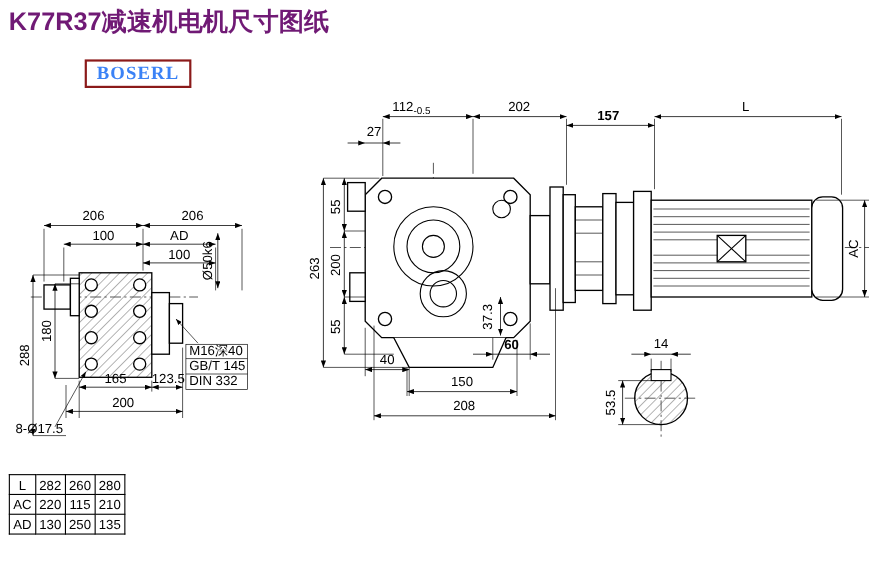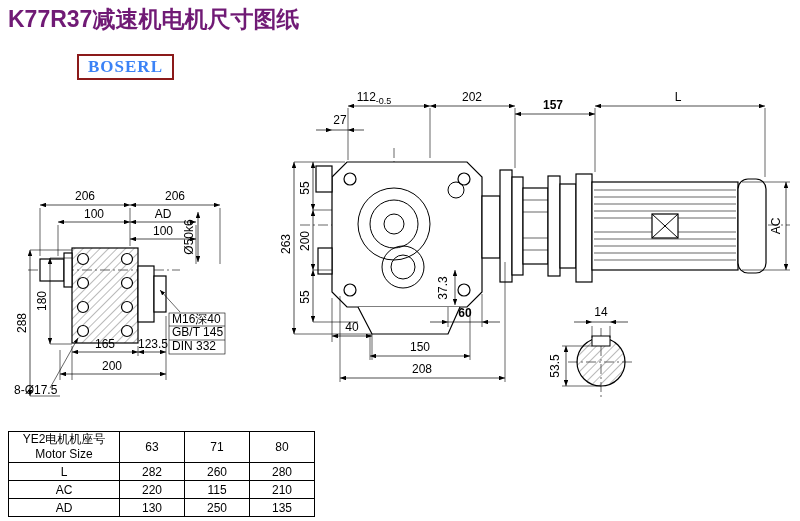--- a/index.html
+++ b/index.html
@@ -238,29 +238,20 @@
     <text x="601" y="316" text-anchor="middle">14</text>
     <line class="thin" x1="562" y1="346" x2="592" y2="346"></line>
     <line class="thin" x1="562" y1="386" x2="601" y2="386"></line>
     <line class="dim" x1="566" y1="346" x2="566" y2="386" marker-start="url(#arr)" marker-end="url(#arr)"></line>
     <text transform="translate(559,366) rotate(-90)" text-anchor="middle">53.5</text>
   </g>
 </svg>
 
 <table class="spec-table">
   <tbody>
-      <tr>
-    <td class="hdr">
-      <div>YE2电机机座号</div>
-      <div>Motor Size</div>
-    </td>
-    <td class="val">63</td>
-    <td class="val">71</td>
-    <td class="val">80</td>
-  </tr>
   <tr>
     <td>L</td>
     <td>282</td>
     <td>260</td>
     <td>280</td>
   </tr>
   <tr>
     <td>AC</td>
     <td>220</td>
     <td>115</td>

